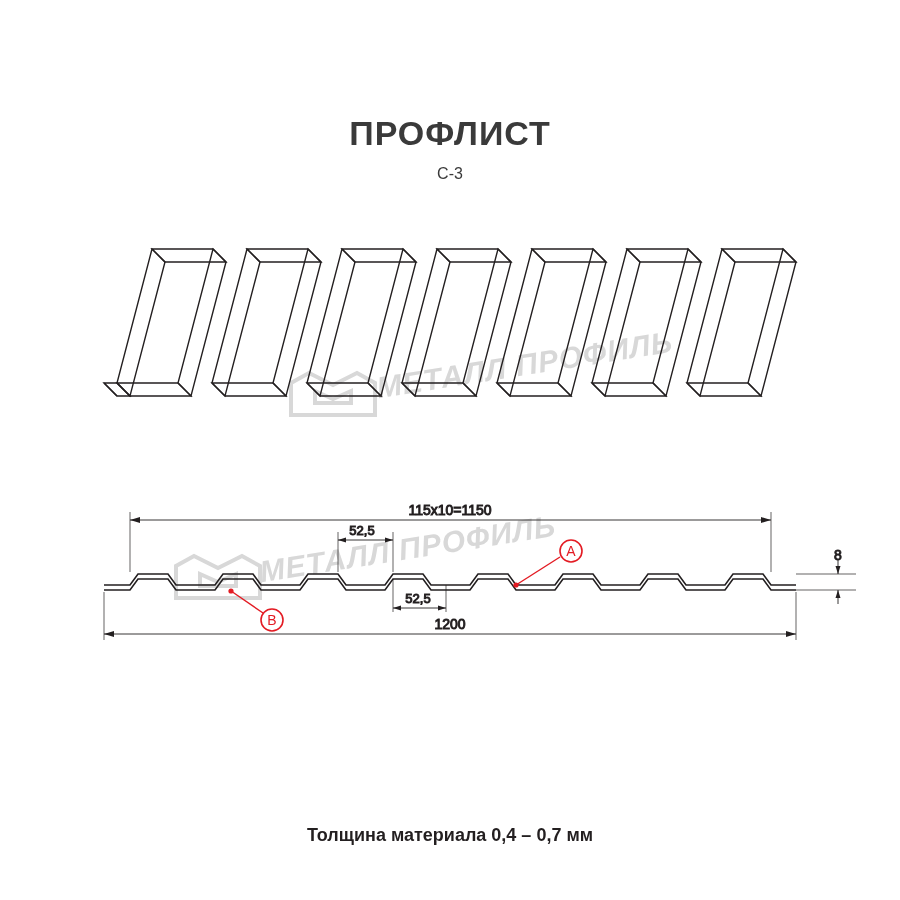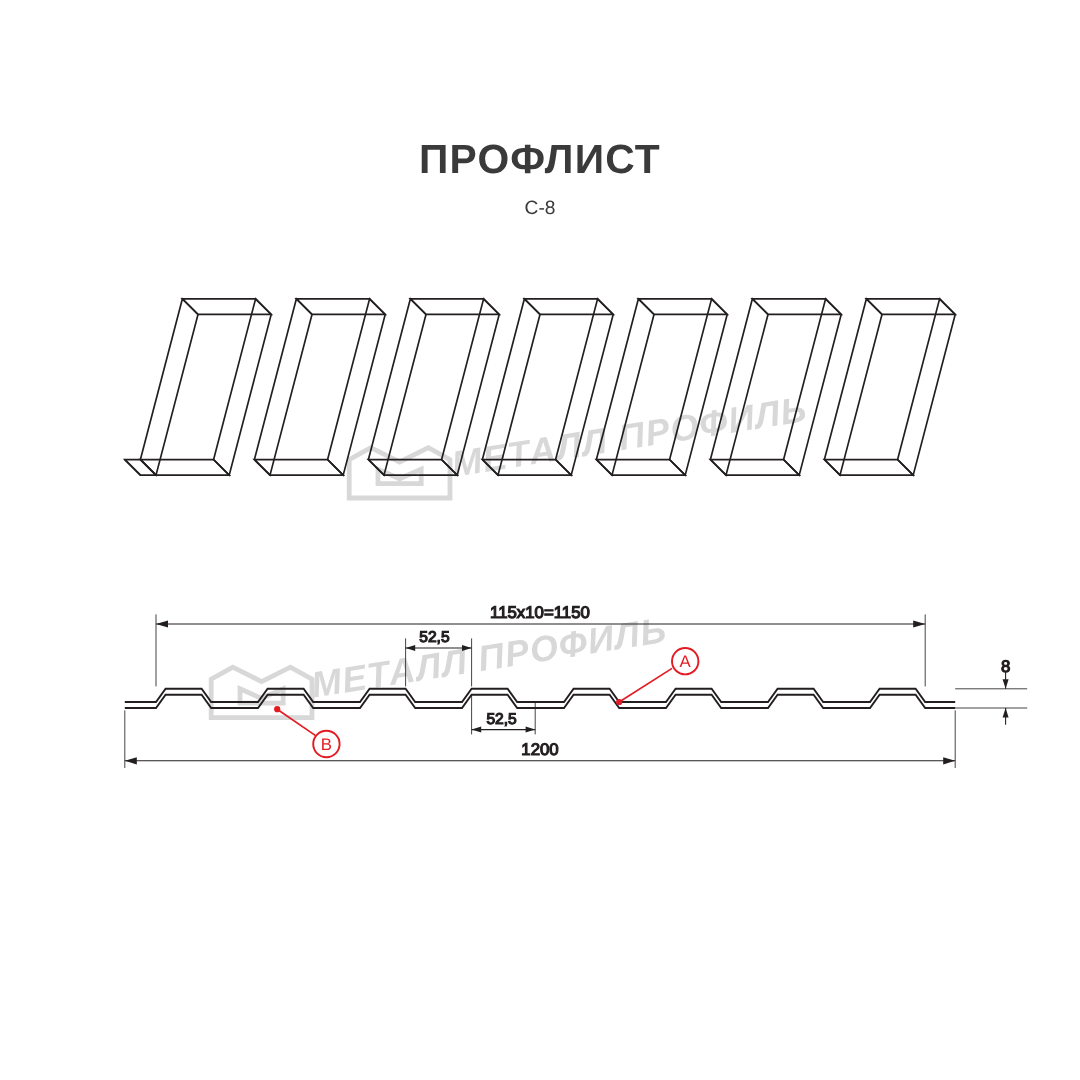--- a/index.html
+++ b/index.html
@@ -83,21 +83,21 @@
   }
   svg { display:block; }
   text { font-family: "Liberation Sans", sans-serif; }
 </style>
 </head>
 <body>
 
 <div class="page">
 
   <div class="title">ПРОФЛИСТ</div>
-  <div class="subtitle">C-8</div>
+  <div class="subtitle">C-3</div>
 
   <div class="wm wm1">МЕТАЛЛ ПРОФИЛЬ</div>
   <div class="wm wm2">МЕТАЛЛ ПРОФИЛЬ</div>
 
   <svg class="wm-mark" style="left:285px; top:337px;" width="95" height="55" viewBox="0 0 95 55">
     <path d="M6 46 L6 14 L24 4 L48 16 L72 4 L90 14 L90 46 Z" fill="none" stroke="#d8d8d8" stroke-width="4"></path>
     <path d="M30 34 L30 22 L48 30 L66 22 L66 34 Z" fill="none" stroke="#d8d8d8" stroke-width="4"></path>
   </svg>
 
   <svg class="wm-mark" style="left:170px; top:520px;" width="95" height="55" viewBox="0 0 95 55">
@@ -235,14 +235,15 @@
     </g>
 
     <g>
       <circle cx="272" cy="148" r="11" fill="none" stroke="#e31b23" stroke-width="1.6"></circle>
       <text x="272" y="153" font-size="14" fill="#e31b23" text-anchor="middle">B</text>
       <line x1="263" y1="141" x2="231" y2="119" stroke="#e31b23" stroke-width="1.4"></line>
       <circle cx="231" cy="119" r="2.6" fill="#e31b23" stroke="none"></circle>
     </g>
   </svg>
 
+  <div class="footer">Толщина материала 0,4 – 0,7 мм</div>
 
 </div>
 
 </body></html>

